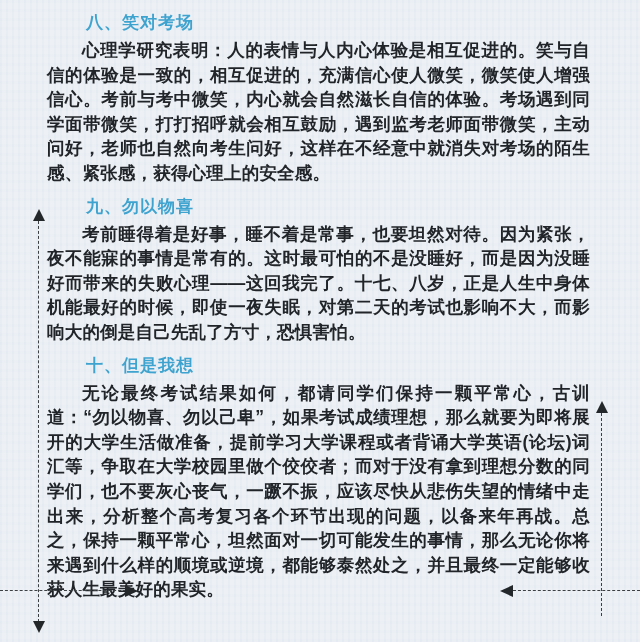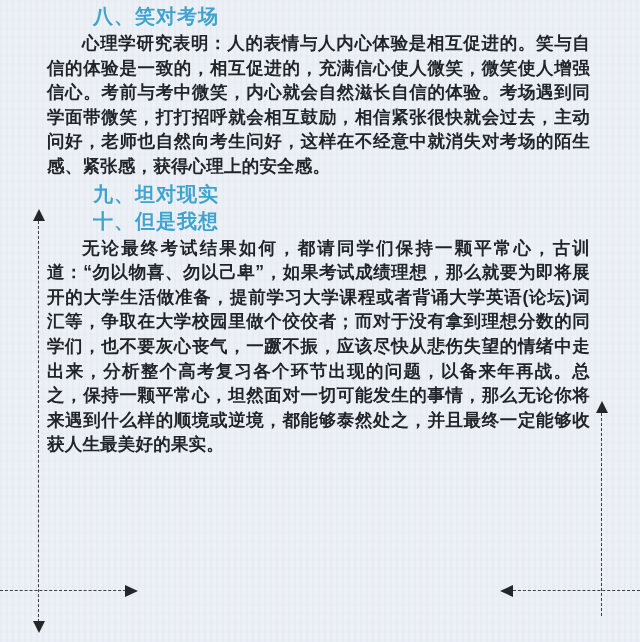--- a/index.html
+++ b/index.html
@@ -27,22 +27,22 @@
         rgba(255,255,255,0.0) 3px, rgba(255,255,255,0.0) 9px);
     pointer-events: none;
   }
   .content {
     position: absolute;
     left: 47px;
     top: 2px;
     width: 543px;
   }
   .sec-heading {
-    margin: 2px 0 3px 0;
-    font-size: 20px;
+    margin: 9px 0 3px 0;
+    font-size: 17px;
     font-weight: 700;
     letter-spacing: 1px;
     color: #3fa3cf;
     text-indent: 2.3em;
     line-height: 24px;
   }
   .para {
     margin: 0 0 3px 0;
     font-size: 17.5px;
     font-weight: 600;
@@ -99,23 +99,24 @@
   .tri.a-h-right      { left: 500px; top: 585px; }
 </style>
 </head>
 <body>
 
 <div class="page">
   <div class="texture"></div>
 
   <main class="content">
     <h2 class="sec-heading">八、笑对考场</h2>
-    <p class="para">心理学研究表明：人的表情与人内心体验是相互促进的。笑与自信的体验是一致的，相互促进的，充满信心使人微笑，微笑使人增强信心。考前与考中微笑，内心就会自然滋长自信的体验。考场遇到同学面带微笑，打打招呼就会相互鼓励，相信紧张很快就会过去，主动问好，老师也自然向考生问好，这样在不经意中就消失对考场的陌生感、紧张感，获得心理上的安全感。</p>
+    <p class="para">心理学研究表明：人的表情与人内心体验是相互促进的。笑与自信的体验是一致的，相互促进的，充满信心使人微笑，微笑使人增强信心。考前与考中微笑，内心就会自然滋长自信的体验。考场遇到同学面带微笑，打打招呼就会相互鼓励，遇到监考老师面带微笑，主动问好，老师也自然向考生问好，这样在不经意中就消失对考场的陌生感、紧张感，获得心理上的安全感。</p>
 
-    <h2 class="sec-heading">九、坦对现实</h2>
+    <h2 class="sec-heading">九、勿以物喜</h2>
+    <p class="para">考前睡得着是好事，睡不着是常事，也要坦然对待。因为紧张，夜不能寐的事情是常有的。这时最可怕的不是没睡好，而是因为没睡好而带来的失败心理——这回我完了。十七、八岁，正是人生中身体机能最好的时候，即使一夜失眠，对第二天的考试也影响不大，而影响大的倒是自己先乱了方寸，恐惧害怕。</p>
 
     <h2 class="sec-heading">十、但是我想</h2>
     <p class="para">无论最终考试结果如何，都请同学们保持一颗平常心，古训道：“勿以物喜、勿以己卑”，如果考试成绩理想，那么就要为即将展开的大学生活做准备，提前学习大学课程或者背诵大学英语(论坛)词汇等，争取在大学校园里做个佼佼者；而对于没有拿到理想分数的同学们，也不要灰心丧气，一蹶不振，应该尽快从悲伤失望的情绪中走出来，分析整个高考复习各个环节出现的问题，以备来年再战。总之，保持一颗平常心，坦然面对一切可能发生的事情，那么无论你将来遇到什么样的顺境或逆境，都能够泰然处之，并且最终一定能够收获人生最美好的果实。</p>
   </main>
 
   <div class="vline v-left"></div>
   <div class="tri up a-left-top"></div>
   <div class="tri down a-left-bottom"></div>
 
   <div class="vline v-right"></div>

